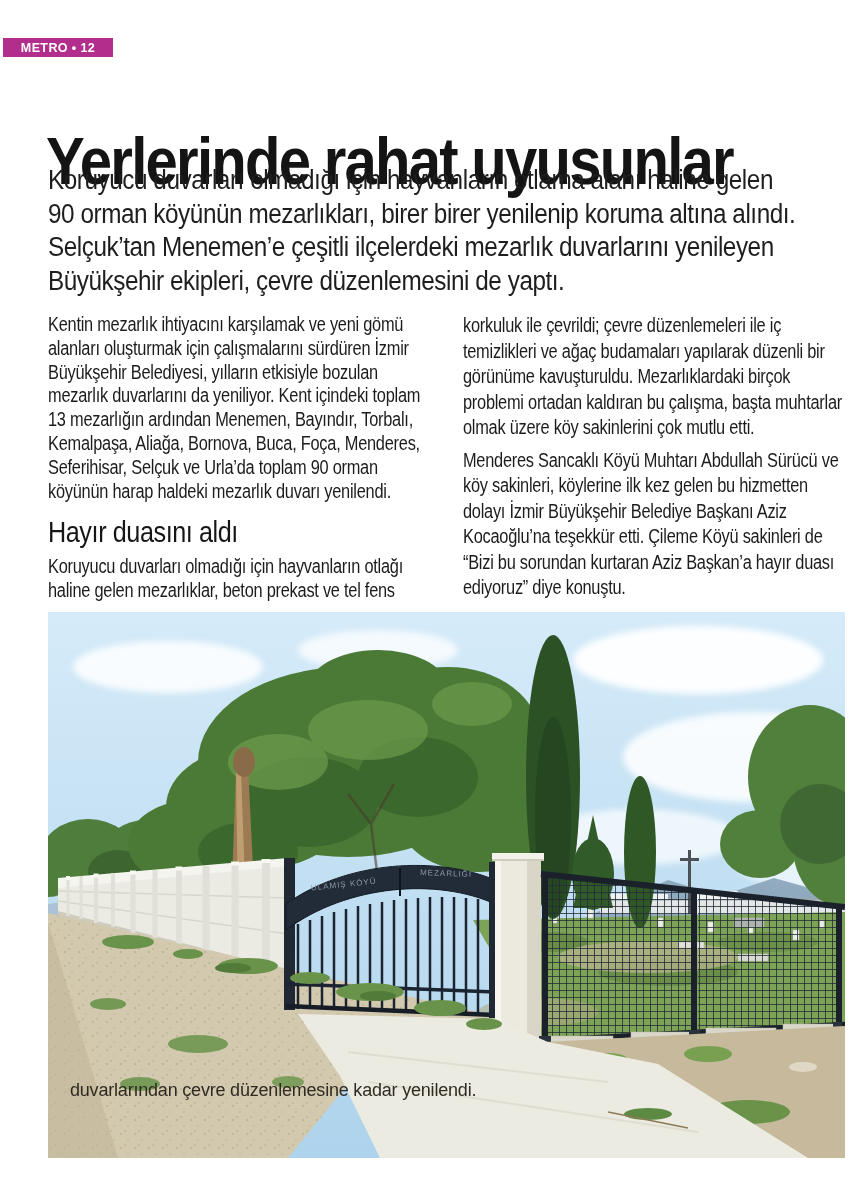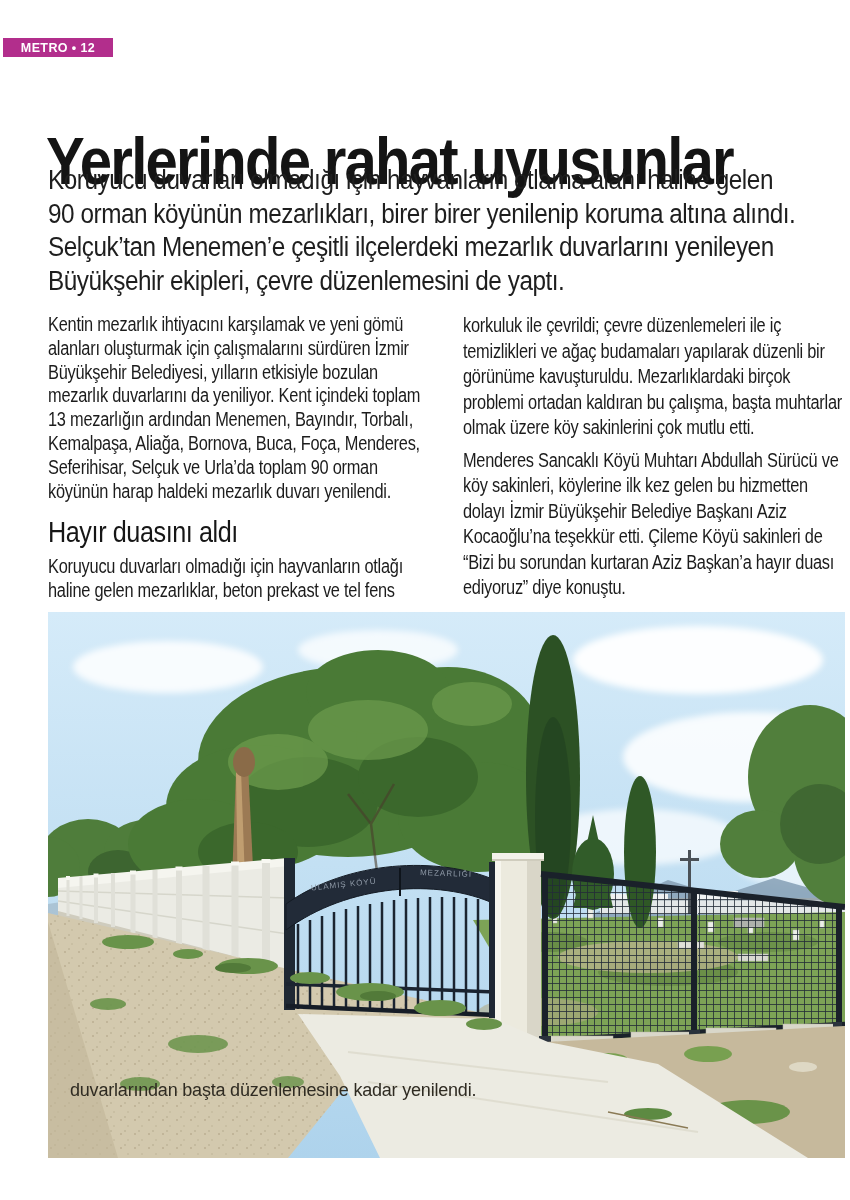--- a/index.html
+++ b/index.html
@@ -298,17 +298,17 @@
         <ellipse cx="150" cy="432" rx="30" ry="9" opacity=".85"></ellipse>
         <ellipse cx="92" cy="472" rx="20" ry="7" opacity=".85"></ellipse>
         <ellipse cx="240" cy="470" rx="16" ry="6" opacity=".8"></ellipse>
         <ellipse cx="60" cy="392" rx="18" ry="6" opacity=".9"></ellipse>
         <ellipse cx="185" cy="356" rx="18" ry="5" fill="#527a39"></ellipse>
         <ellipse cx="330" cy="384" rx="18" ry="5" fill="#527a39"></ellipse>
       </g>
     </svg>
 
     <div class="caption">
-      <div>duvarlarından başta düzenlemesine kadar yenilendi.</div>
+      <div>duvarlarından çevre düzenlemesine kadar yenilendi.</div>
     </div>
   </div>
 
 </div>
 
 </body></html>

